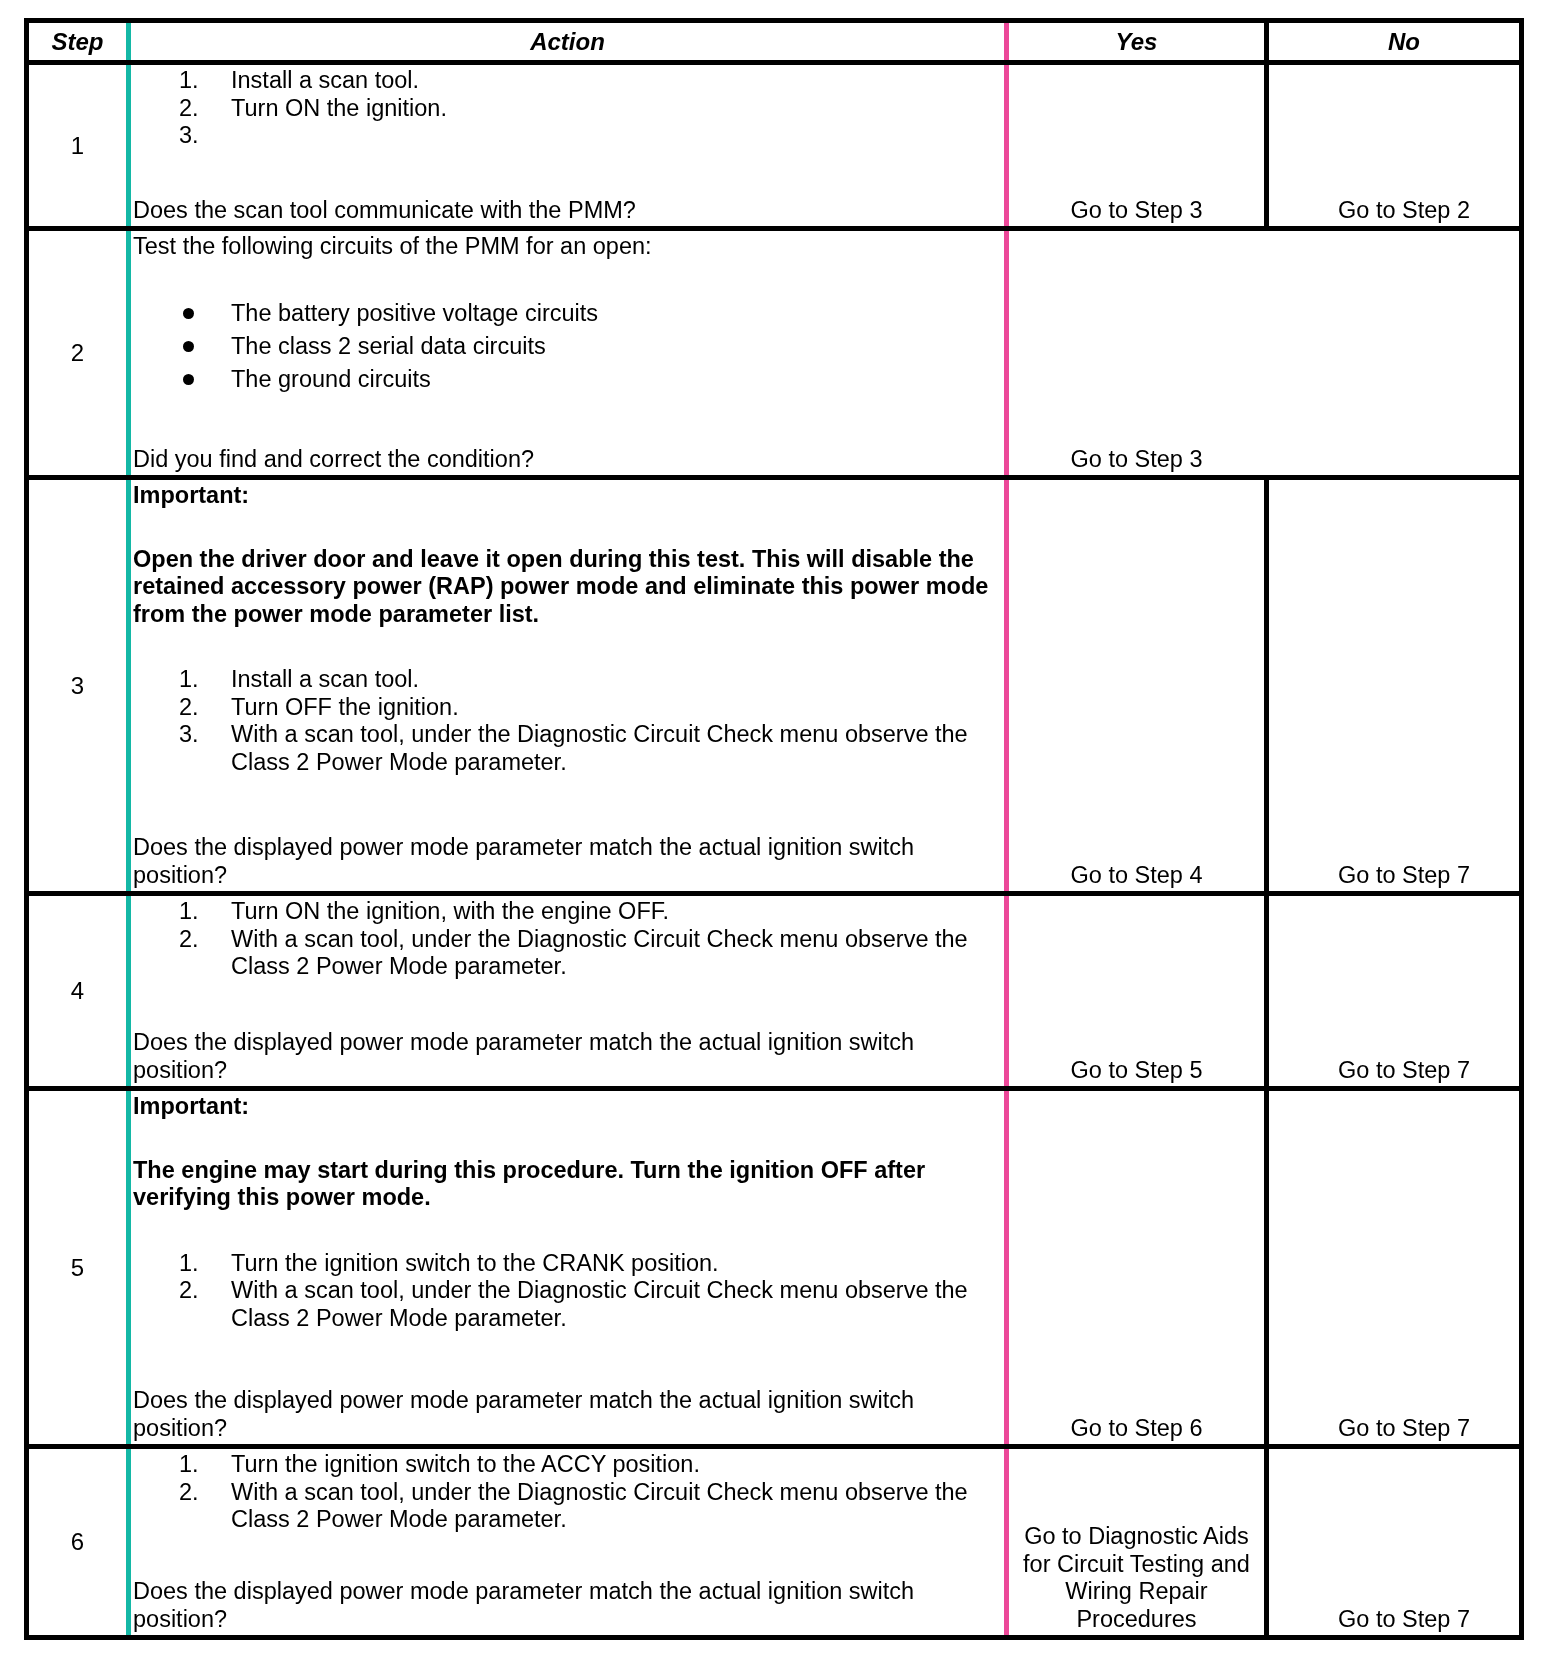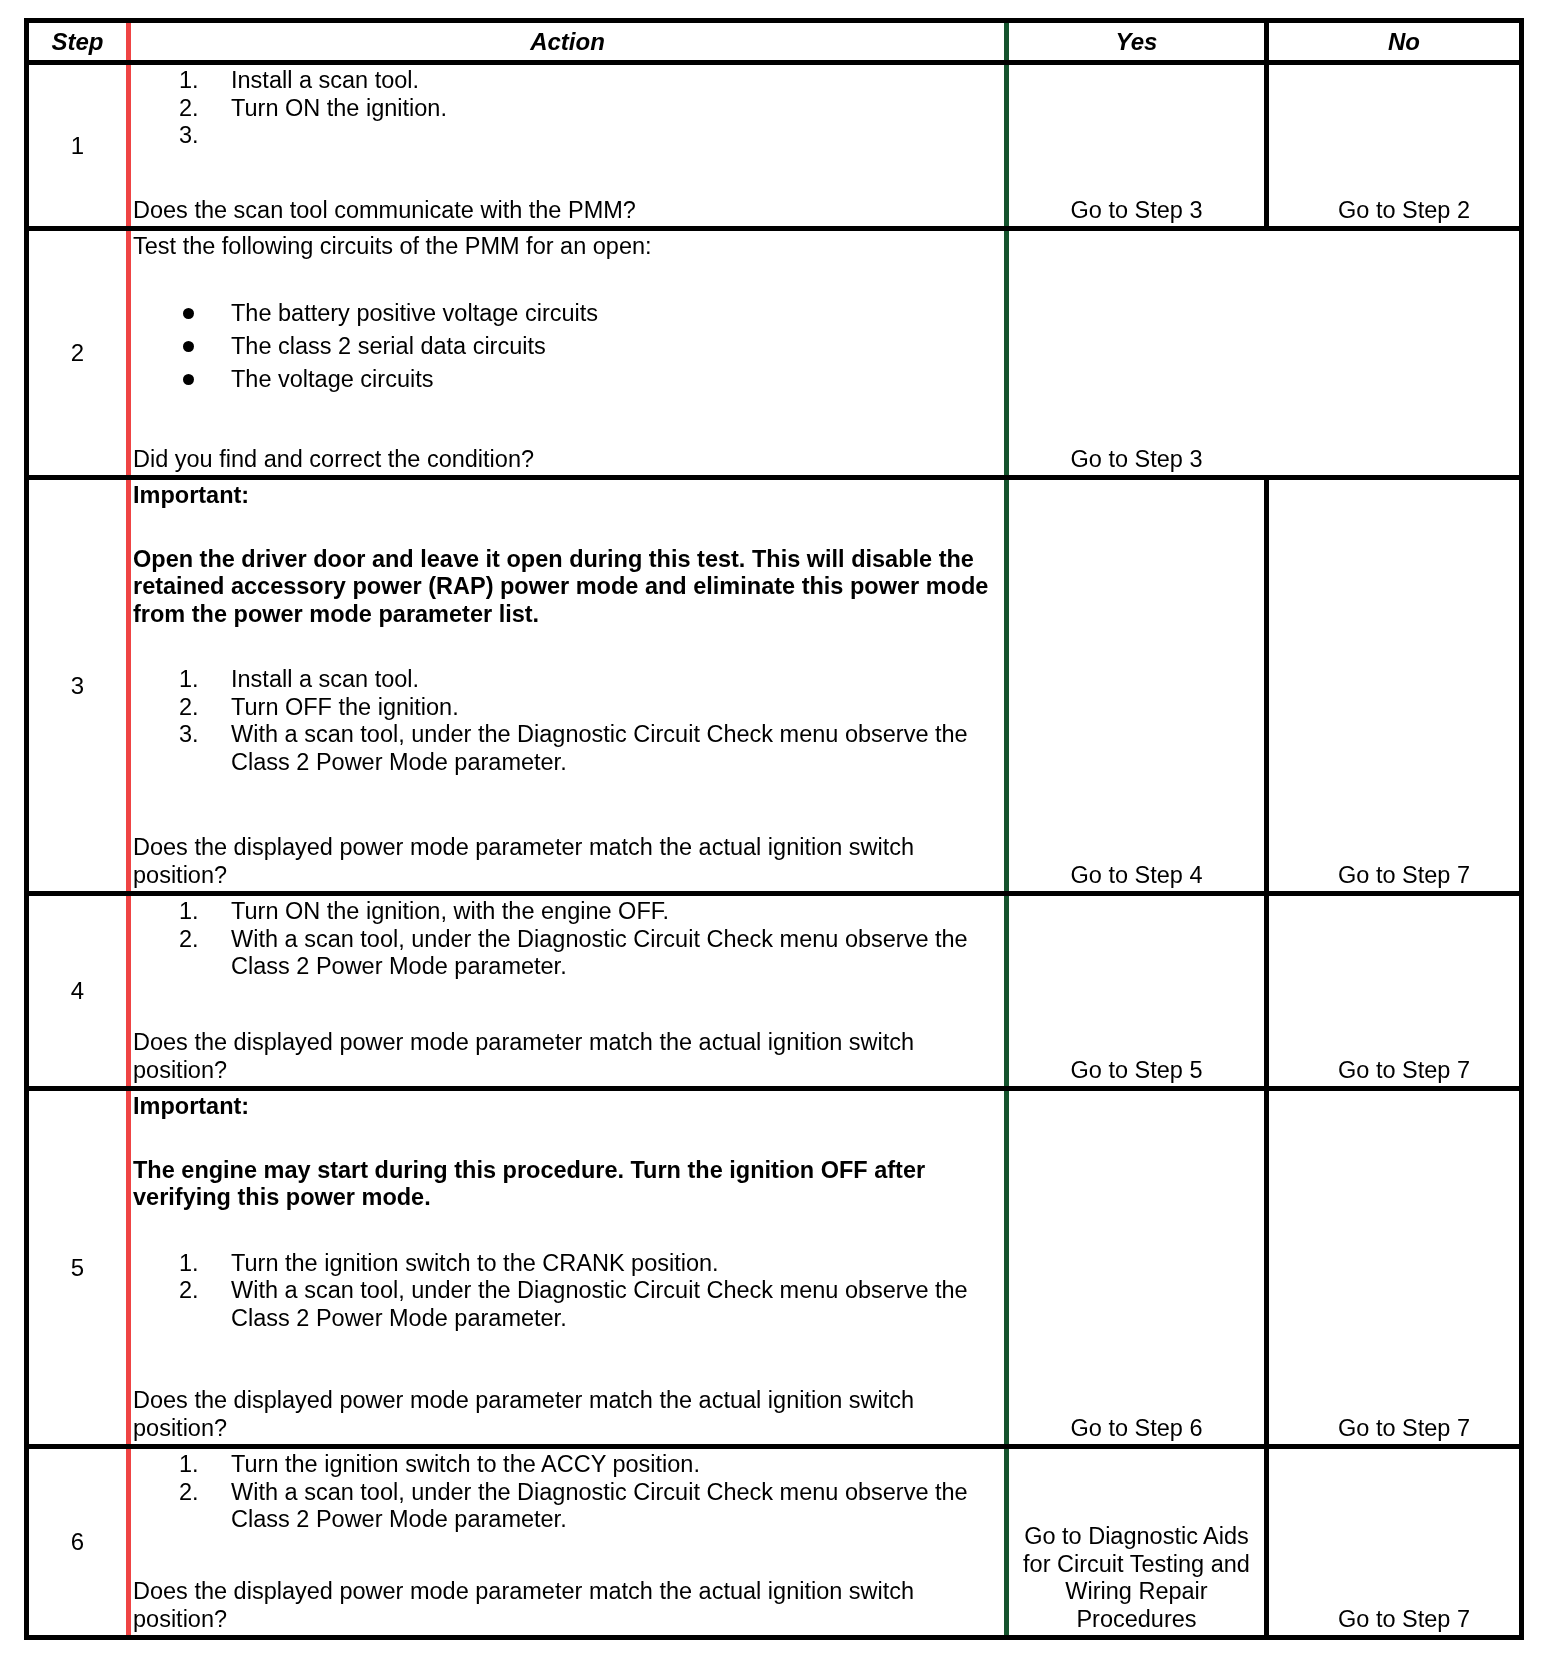--- a/index.html
+++ b/index.html
@@ -4,22 +4,22 @@
 <style>
   html, body { margin: 0; padding: 0; background: #ffffff; }
   body { width: 1568px; height: 1658px; position: relative; overflow: hidden;
          font-family: "Liberation Sans", sans-serif; color: #000; }
   .tbl { position: absolute; left: 24px; top: 18px; width: 1500px; height: 1622px;
          box-sizing: border-box; border: 5px solid #000; }
   .row { position: absolute; left: 0; width: 1490px; box-sizing: border-box; }
   .row.bordered { border-top: 5px solid #000; }
   .cell { position: absolute; top: 0; bottom: 0; box-sizing: border-box; }
   .c-step { left: 0; width: 97px; }
-  .c-action { left: 97px; width: 878px; border-left: 5px solid #ef4444; }
-  .c-yes { left: 975px; width: 260px; border-left: 5px solid #14532d; }
+  .c-action { left: 97px; width: 878px; border-left: 5px solid #14b8a6; }
+  .c-yes { left: 975px; width: 260px; border-left: 5px solid #ec4899; }
   .c-no { left: 1235px; width: 275px; border-left: 5px solid #000; }
   .hdr { font-weight: bold; font-size: 24px; text-align: center; line-height: 37px; }
   .stepnum { position: absolute; left: 0; right: 0; top: 50%; transform: translateY(-50%);
              text-align: center; font-size: 24px; }
   .act { position: absolute; left: 2px; right: 8px; top: 0; bottom: 0; font-size: 23.5px; line-height: 27.5px; }
   .act .block { display: block; }
   .act .q { position: absolute; left: 0; right: 0; bottom: 2px; }
   .bold { font-weight: bold; }
   ol.steps { list-style: none; margin: 0; padding: 0; }
   ol.steps li { position: relative; padding-left: 98px; }
@@ -66,21 +66,21 @@
   <div class="row bordered" style="top:203px; height:249px;">
     <div class="cell c-step">
         <div class="stepnum">2</div>
       </div>
     <div class="cell c-action">
       <div class="act">
         <div class="block" style="margin-top:2px;">Test the following circuits of the PMM for an open:</div>
         <ul class="bul" style="margin-top:36px;">
           <li><span class="dot"></span><span>The battery positive voltage circuits</span></li>
           <li><span class="dot"></span><span>The class 2 serial data circuits</span></li>
-          <li><span class="dot"></span><span>The voltage circuits</span></li>
+          <li><span class="dot"></span><span>The ground circuits</span></li>
         </ul>
         <div class="q">Did you find and correct the condition?</div>
       </div>
     </div>
     <div class="cell c-yes">
         <div class="res">Go to Step 3</div>
       </div>
   </div>
 
   <div class="row bordered" style="top:452px; height:416px;">

